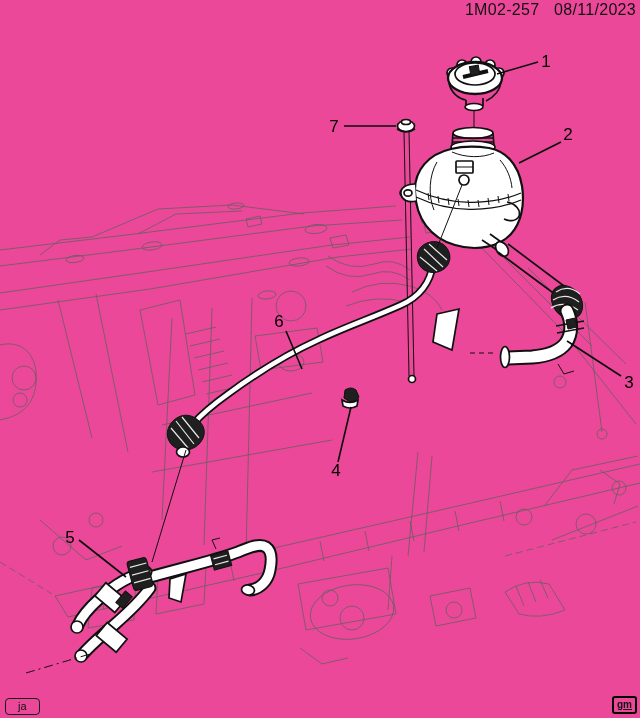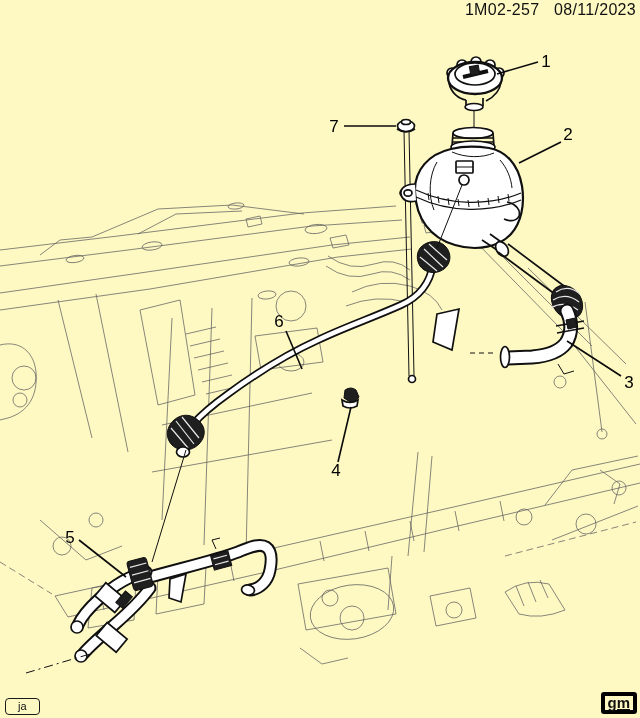--- a/index.html
+++ b/index.html
@@ -1,26 +1,26 @@
 <!DOCTYPE html>
 <html><head>
 <meta charset="utf-8">
 <style>
   html,body{margin:0;padding:0;background:#fff;}
-  .frame{position:relative;width:640px;height:718px;background:#fef9c3;overflow:hidden;
+  .frame{position:relative;width:640px;height:718px;background:#ec4899;overflow:hidden;
          font-family:"Liberation Sans", sans-serif;color:#000;}
   .frame svg{position:absolute;left:0;top:0;}
   .hdr{position:absolute;top:1px;right:4px;font-size:16px;letter-spacing:.3px;
        font-family:"Liberation Sans",sans-serif;color:#111;white-space:nowrap;}
   .hdr span{margin-left:10px;}
   .hdr span:first-child{margin-left:0;}
   .tagbox{position:absolute;bottom:3px;left:5px;border:1.6px solid #1a1a1a;border-radius:4px;
           padding:1px 12px;font-size:11px;line-height:13px;color:#111;}
-  .gmbox{position:absolute;bottom:4px;right:3px;border:4px solid #000000;border-radius:3px;
-         padding:0 3px;font-size:15px;line-height:14px;font-weight:bold;color:#111;
+  .gmbox{position:absolute;bottom:4px;right:3px;border:2px solid #000000;border-radius:3px;
+         padding:0 3px;font-size:10px;line-height:14px;font-weight:bold;color:#111;
          text-decoration:underline;}
   .bg{stroke:#5f5f5f;stroke-width:.75;fill:none;}
   .bgd{stroke:#5f5f5f;stroke-width:.75;fill:none;stroke-dasharray:7 4;}
   .pt{stroke:#101010;stroke-width:1.7;fill:#fff;}
   .ptn{stroke:#101010;stroke-width:1.7;fill:none;}
   .thin{stroke:#101010;stroke-width:1;fill:none;}
   .dark{fill:#1f1f1f;stroke:#101010;stroke-width:1;}
   .rib{stroke:#e8e8e8;stroke-width:1.2;fill:none;}
   .tubeO{stroke:#101010;fill:none;stroke-linecap:round;stroke-linejoin:round;}
   .tubeI{stroke:#ffffff;fill:none;stroke-linecap:round;stroke-linejoin:round;}

